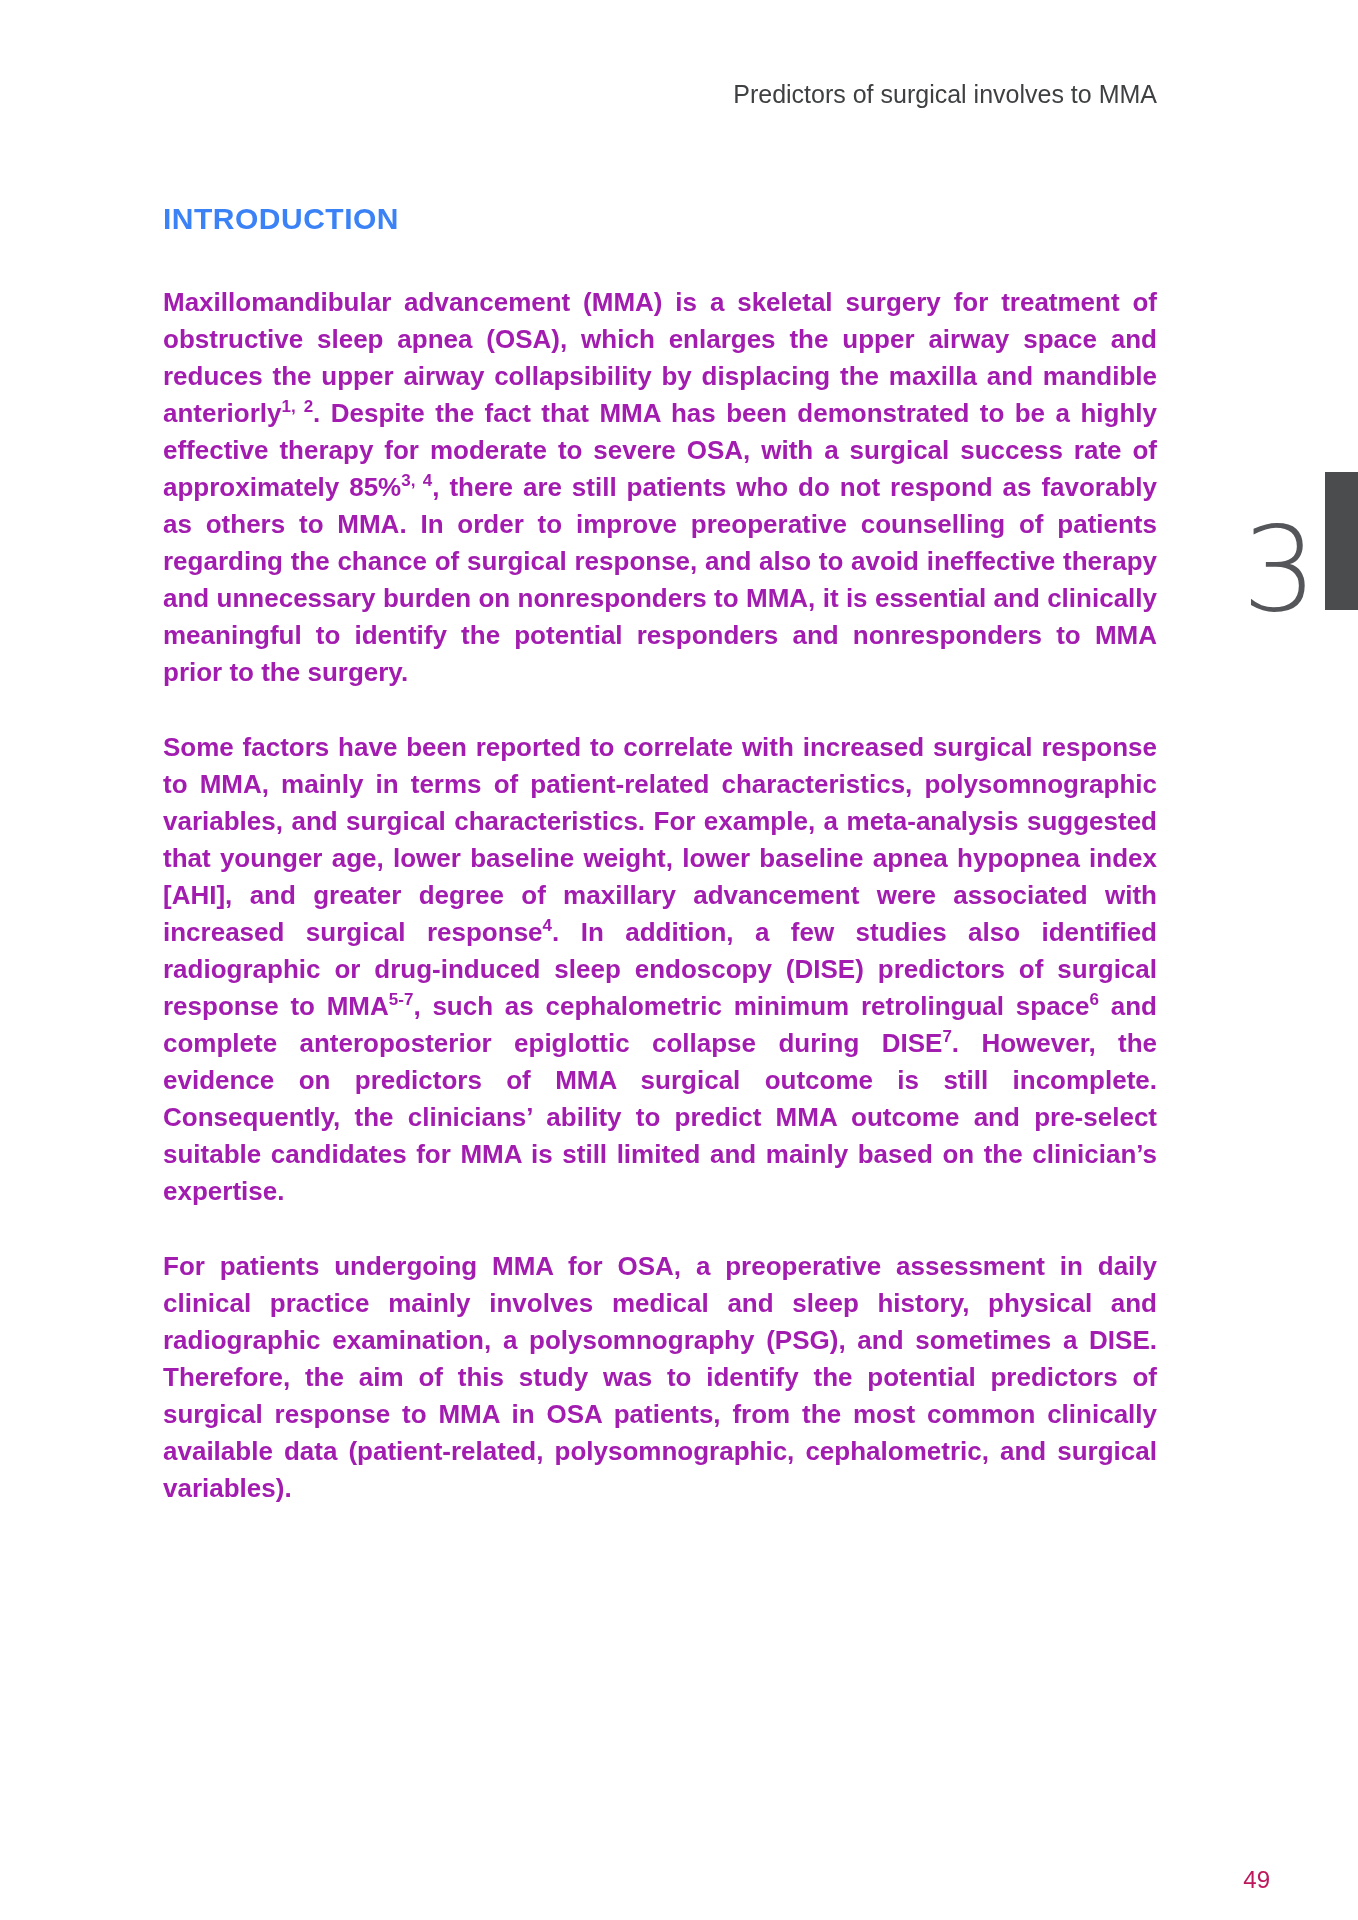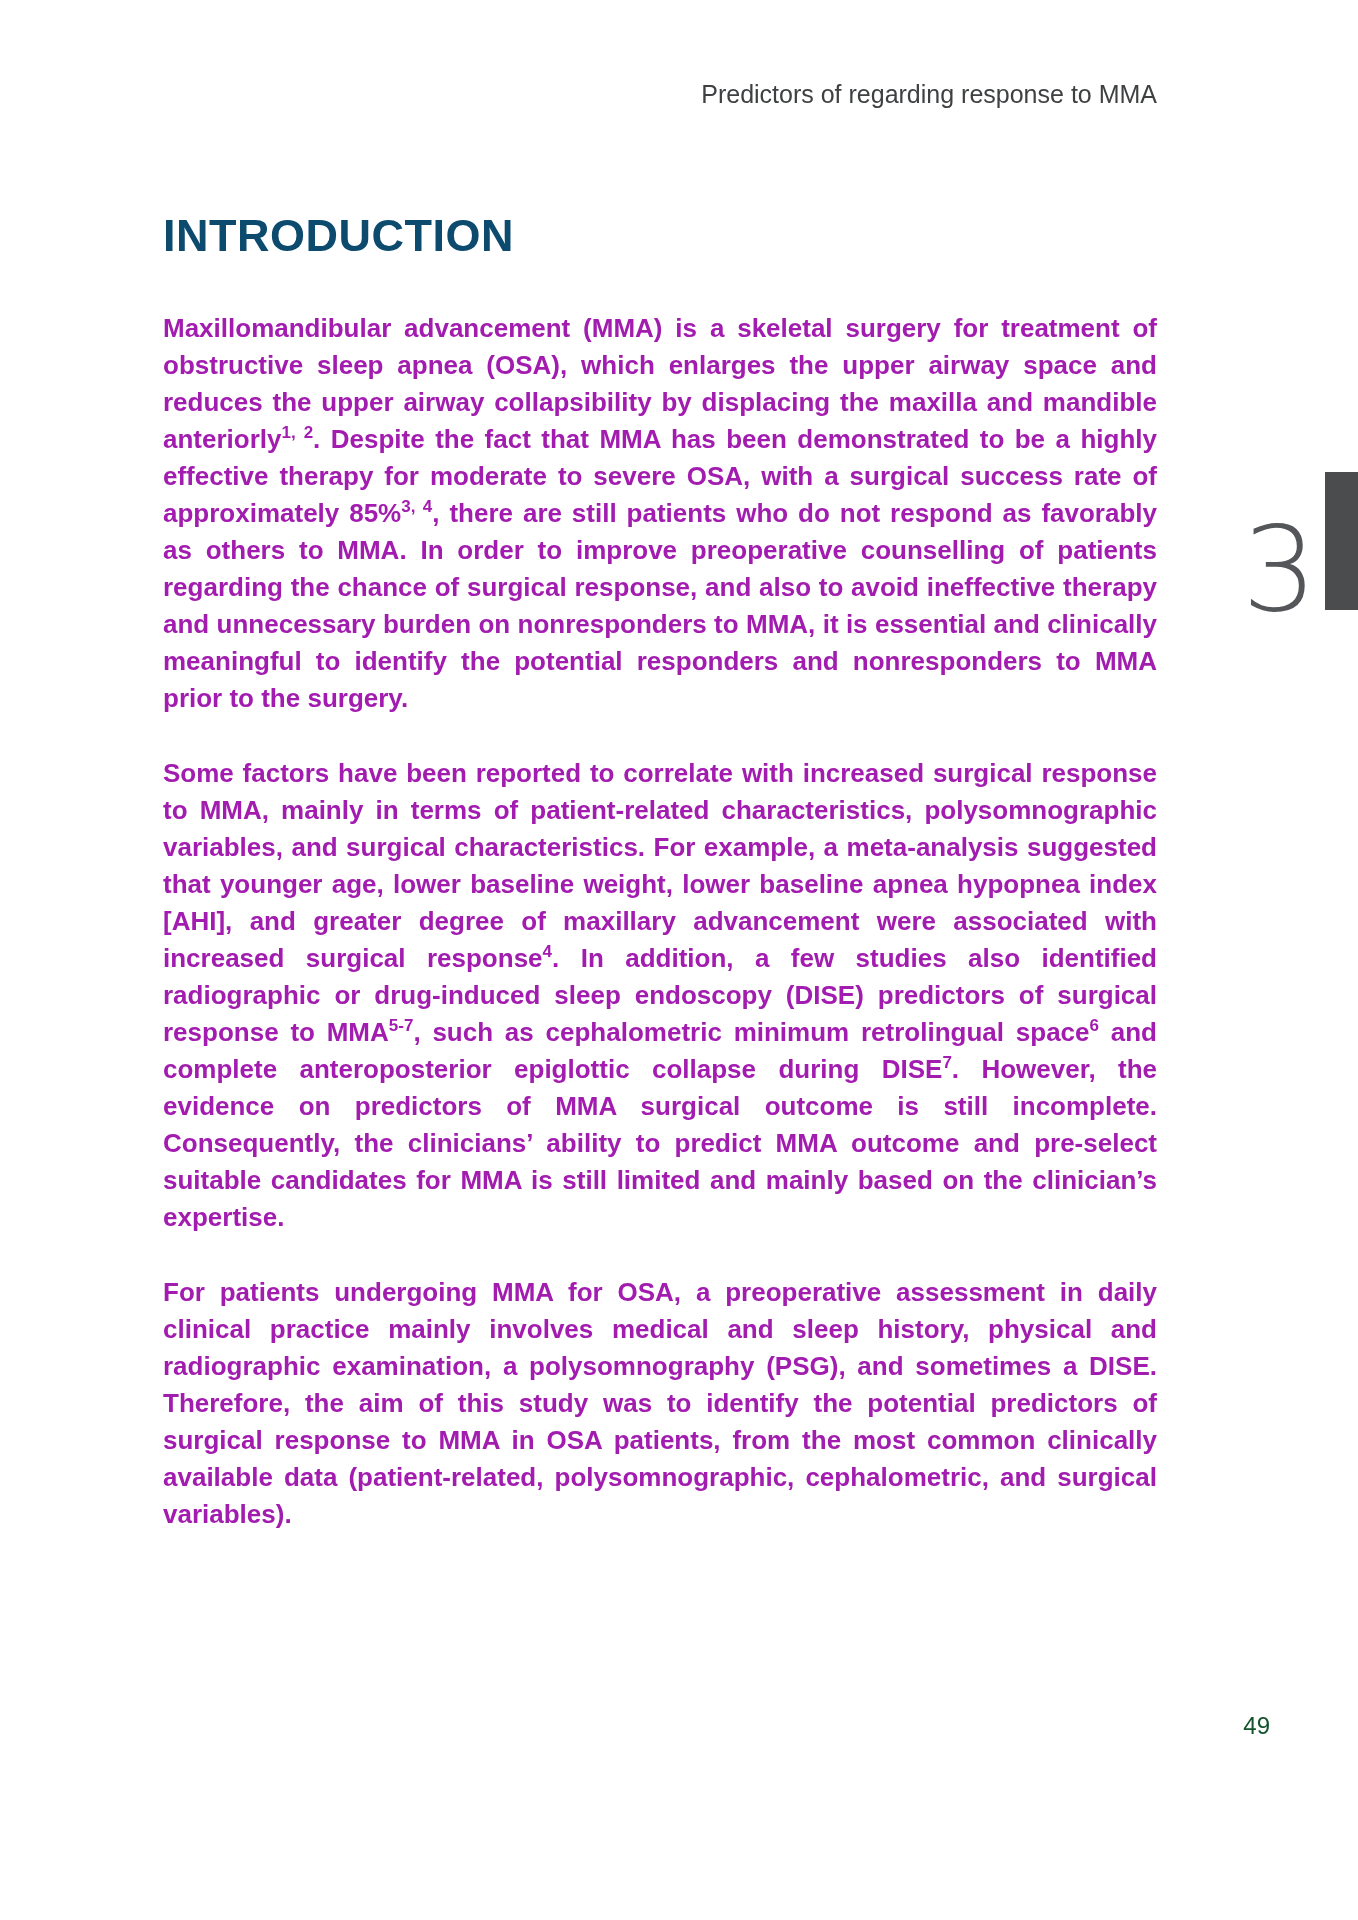--- a/index.html
+++ b/index.html
@@ -25,25 +25,25 @@
     font-size: 25px;
     color: #3f4042;
   }
   .content {
     position: absolute;
     top: 198px;
     left: 163px;
     width: 994px;
   }
   .section-heading {
-    margin: 12px 0 48px 0;
-    font-size: 45px;
+    margin: 4px 0 48px 0;
+    font-size: 30px;
     font-weight: bold;
     letter-spacing: 0.5px;
-    color: #0c4a6e;
+    color: #3b82f6;
   }
   .body-paragraphs p {
     margin: 0 0 38px 0;
     font-size: 26px;
     line-height: 37px;
     text-align: justify;
     color: #a21caf;
     font-weight: bold;
   }
   .body-paragraphs p:last-child { margin-bottom: 8px; }
@@ -69,35 +69,35 @@
     margin-right: 8px;
     transform: translateY(28px);
   }
   .chapter-tab {
     width: 33px;
     height: 138px;
     background: #4b4c4e;
   }
   .page-footer {
     position: absolute;
-    top: 1712px;
+    top: 1866px;
     left: 163px;
     width: 1107px;
     text-align: right;
     font-size: 24px;
-    color: #14532d;
+    color: #be185d;
   }
 </style>
 </head>
 <body>
 
 <div class="page">
 
   <header class="running-header">
-    <span>Predictors of regarding response to MMA</span>
+    <span>Predictors of surgical involves to MMA</span>
   </header>
 
   <main class="content">
     <h1 class="section-heading">INTRODUCTION</h1>
     <div class="body-paragraphs" id="body-paragraphs">
         <p>Maxillomandibular advancement (MMA) is a skeletal surgery for treatment of obstructive sleep apnea (OSA), which enlarges the upper airway space and reduces the upper airway collapsibility by displacing the maxilla and mandible anteriorly<sup>1, 2</sup>. Despite the fact that MMA has been demonstrated to be a highly effective therapy for moderate to severe OSA, with a surgical success rate of approximately 85%<sup>3, 4</sup>, there are still patients who do not respond as favorably as others to MMA. In order to improve preoperative counselling of patients regarding the chance of surgical response, and also to avoid ineffective therapy and unnecessary burden on nonresponders to MMA, it is essential and clinically meaningful to identify the potential responders and nonresponders to MMA prior to the surgery.</p>
         <p>Some factors have been reported to correlate with increased surgical response to MMA, mainly in terms of patient-related characteristics, polysomnographic variables, and surgical characteristics. For example, a meta-analysis suggested that younger age, lower baseline weight, lower baseline apnea hypopnea index [AHI], and greater degree of maxillary advancement were associated with increased surgical response<sup>4</sup>. In addition, a few studies also identified radiographic or drug-induced sleep endoscopy (DISE) predictors of surgical response to MMA<sup>5-7</sup>, such as cephalometric minimum retrolingual space<sup>6</sup> and complete anteroposterior epiglottic collapse during DISE<sup>7</sup>. However, the evidence on predictors of MMA surgical outcome is still incomplete. Consequently, the clinicians’ ability to predict MMA outcome and pre-select suitable candidates for MMA is still limited and mainly based on the clinician’s expertise.</p>
         <p>For patients undergoing MMA for OSA, a preoperative assessment in daily clinical practice mainly involves medical and sleep history, physical and radiographic examination, a polysomnography (PSG), and sometimes a DISE. Therefore, the aim of this study was to identify the potential predictors of surgical response to MMA in OSA patients, from the most common clinically available data (patient-related, polysomnographic, cephalometric, and surgical variables).</p>
       </div>
   </main>

